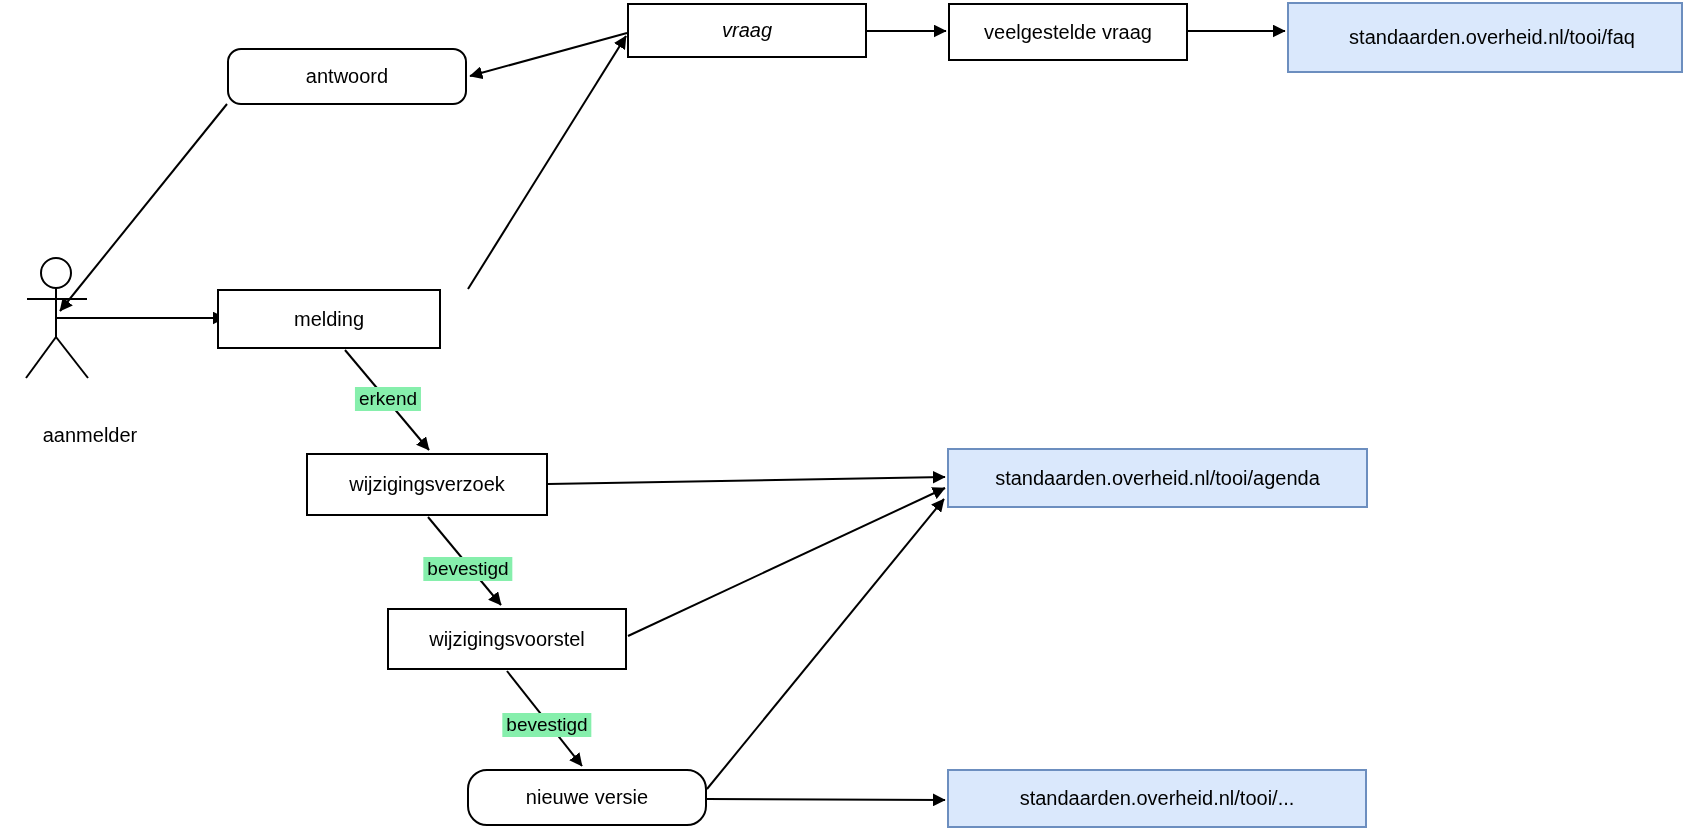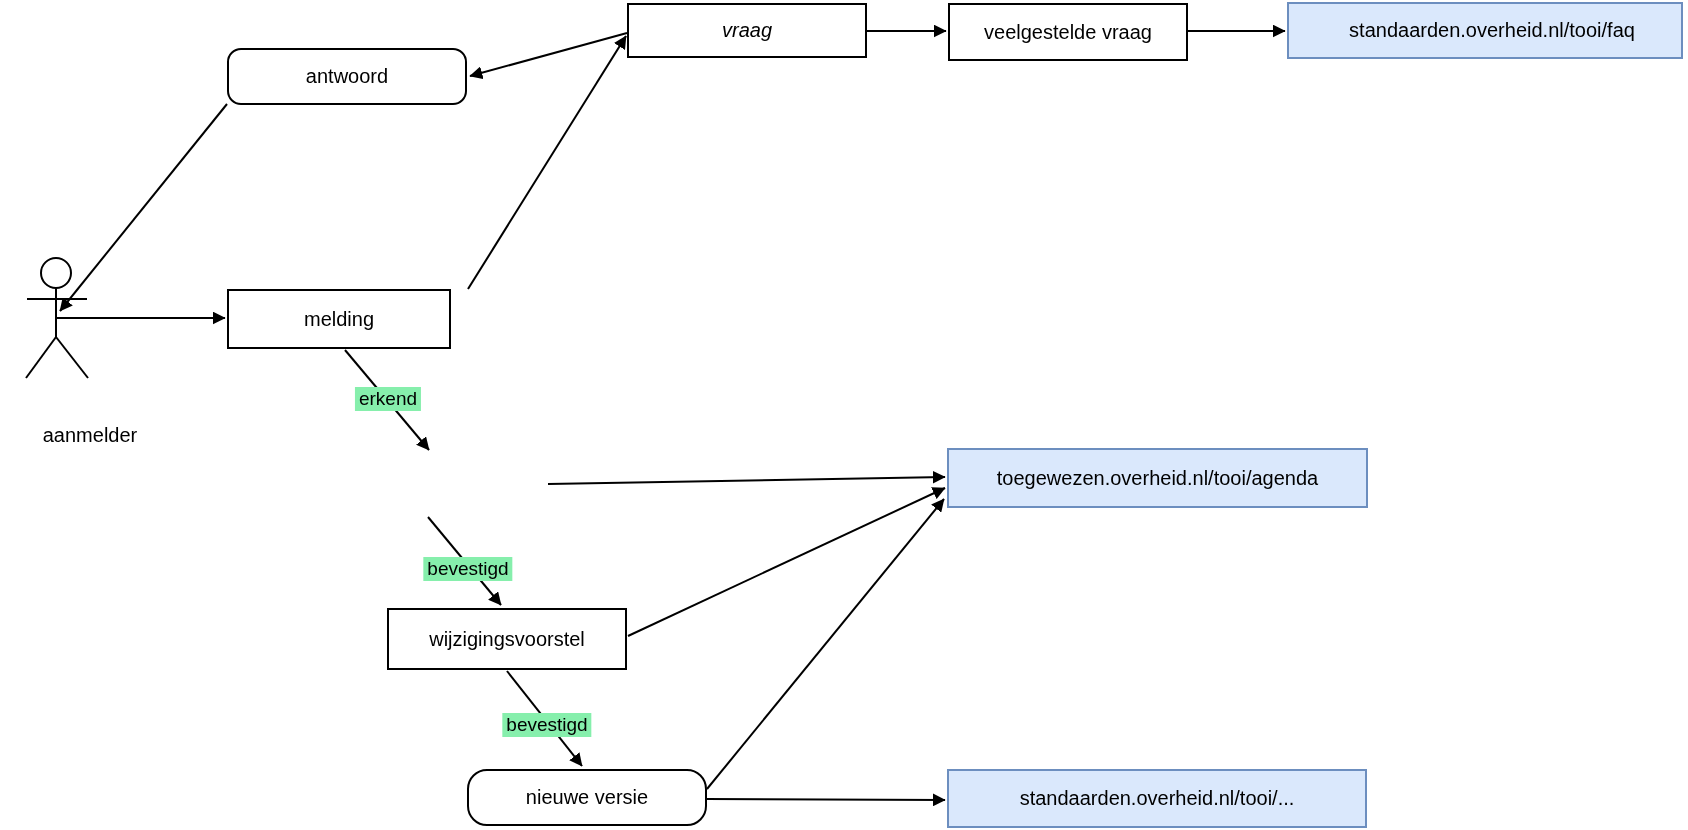--- a/index.html
+++ b/index.html
@@ -105,32 +105,33 @@
     <line class="edge" x1="548" y1="484" x2="945" y2="477" marker-end="url(#arrow)"></line>
     <line class="edge" x1="628" y1="636" x2="945" y2="488" marker-end="url(#arrow)"></line>
     <line class="edge" x1="707" y1="789" x2="944" y2="499" marker-end="url(#arrow)"></line>
     <line class="edge" x1="707" y1="799" x2="945" y2="800" marker-end="url(#arrow)"></line>
   </svg>
 
   <div class="node" style="left:627px; top:3px; width:240px; height:55px;font-style:italic;">vraag</div>
 
   <div class="node" style="left:948px; top:3px; width:240px; height:58px;">veelgestelde vraag</div>
 
-  <div class="node resource" style="left:1287px; top:2px; width:396px; height:57px;padding-left:14px;">standaarden.overheid.nl/tooi/faq</div>
+  <div class="node resource" style="left:1287px; top:2px; width:396px; height:71px;padding-left:14px;">standaarden.overheid.nl/tooi/faq</div>
 
   <div class="node" style="left:227px; top:48px; width:240px; height:57px;border-radius:14px;">antwoord</div>
 
-  <div class="node" style="left:227px; top:289px; width:224px; height:60px;text-align:center;">melding</div>
+  <div class="node" style="left:217px; top:289px; width:224px; height:60px;text-align:center;">melding</div>
 
+  <div class="node" style="left:306px; top:453px; width:242px; height:63px;">wijzigingsverzoek</div>
 
   <div class="node" style="left:387px; top:608px; width:240px; height:62px;">wijzigingsvoorstel</div>
 
   <div class="node" style="left:467px; top:769px; width:240px; height:57px;border-radius:20px;">nieuwe versie</div>
 
-  <div class="node resource" style="left:947px; top:448px; width:421px; height:60px;">toegewezen.overheid.nl/tooi/agenda</div>
+  <div class="node resource" style="left:947px; top:448px; width:421px; height:60px;">standaarden.overheid.nl/tooi/agenda</div>
 
   <div class="node resource" style="left:947px; top:769px; width:420px; height:59px;">standaarden.overheid.nl/tooi/...</div>
 
   <div class="edge-label" style="left:388px; top:399px;">erkend</div>
 
   <div class="edge-label" style="left:468px; top:569px;">bevestigd</div>
 
   <div class="edge-label" style="left:547px; top:725px;">bevestigd</div>
 
   <div class="actor-label" style="left:58px; top:435px;margin-left:32px;">aanmelder</div>

